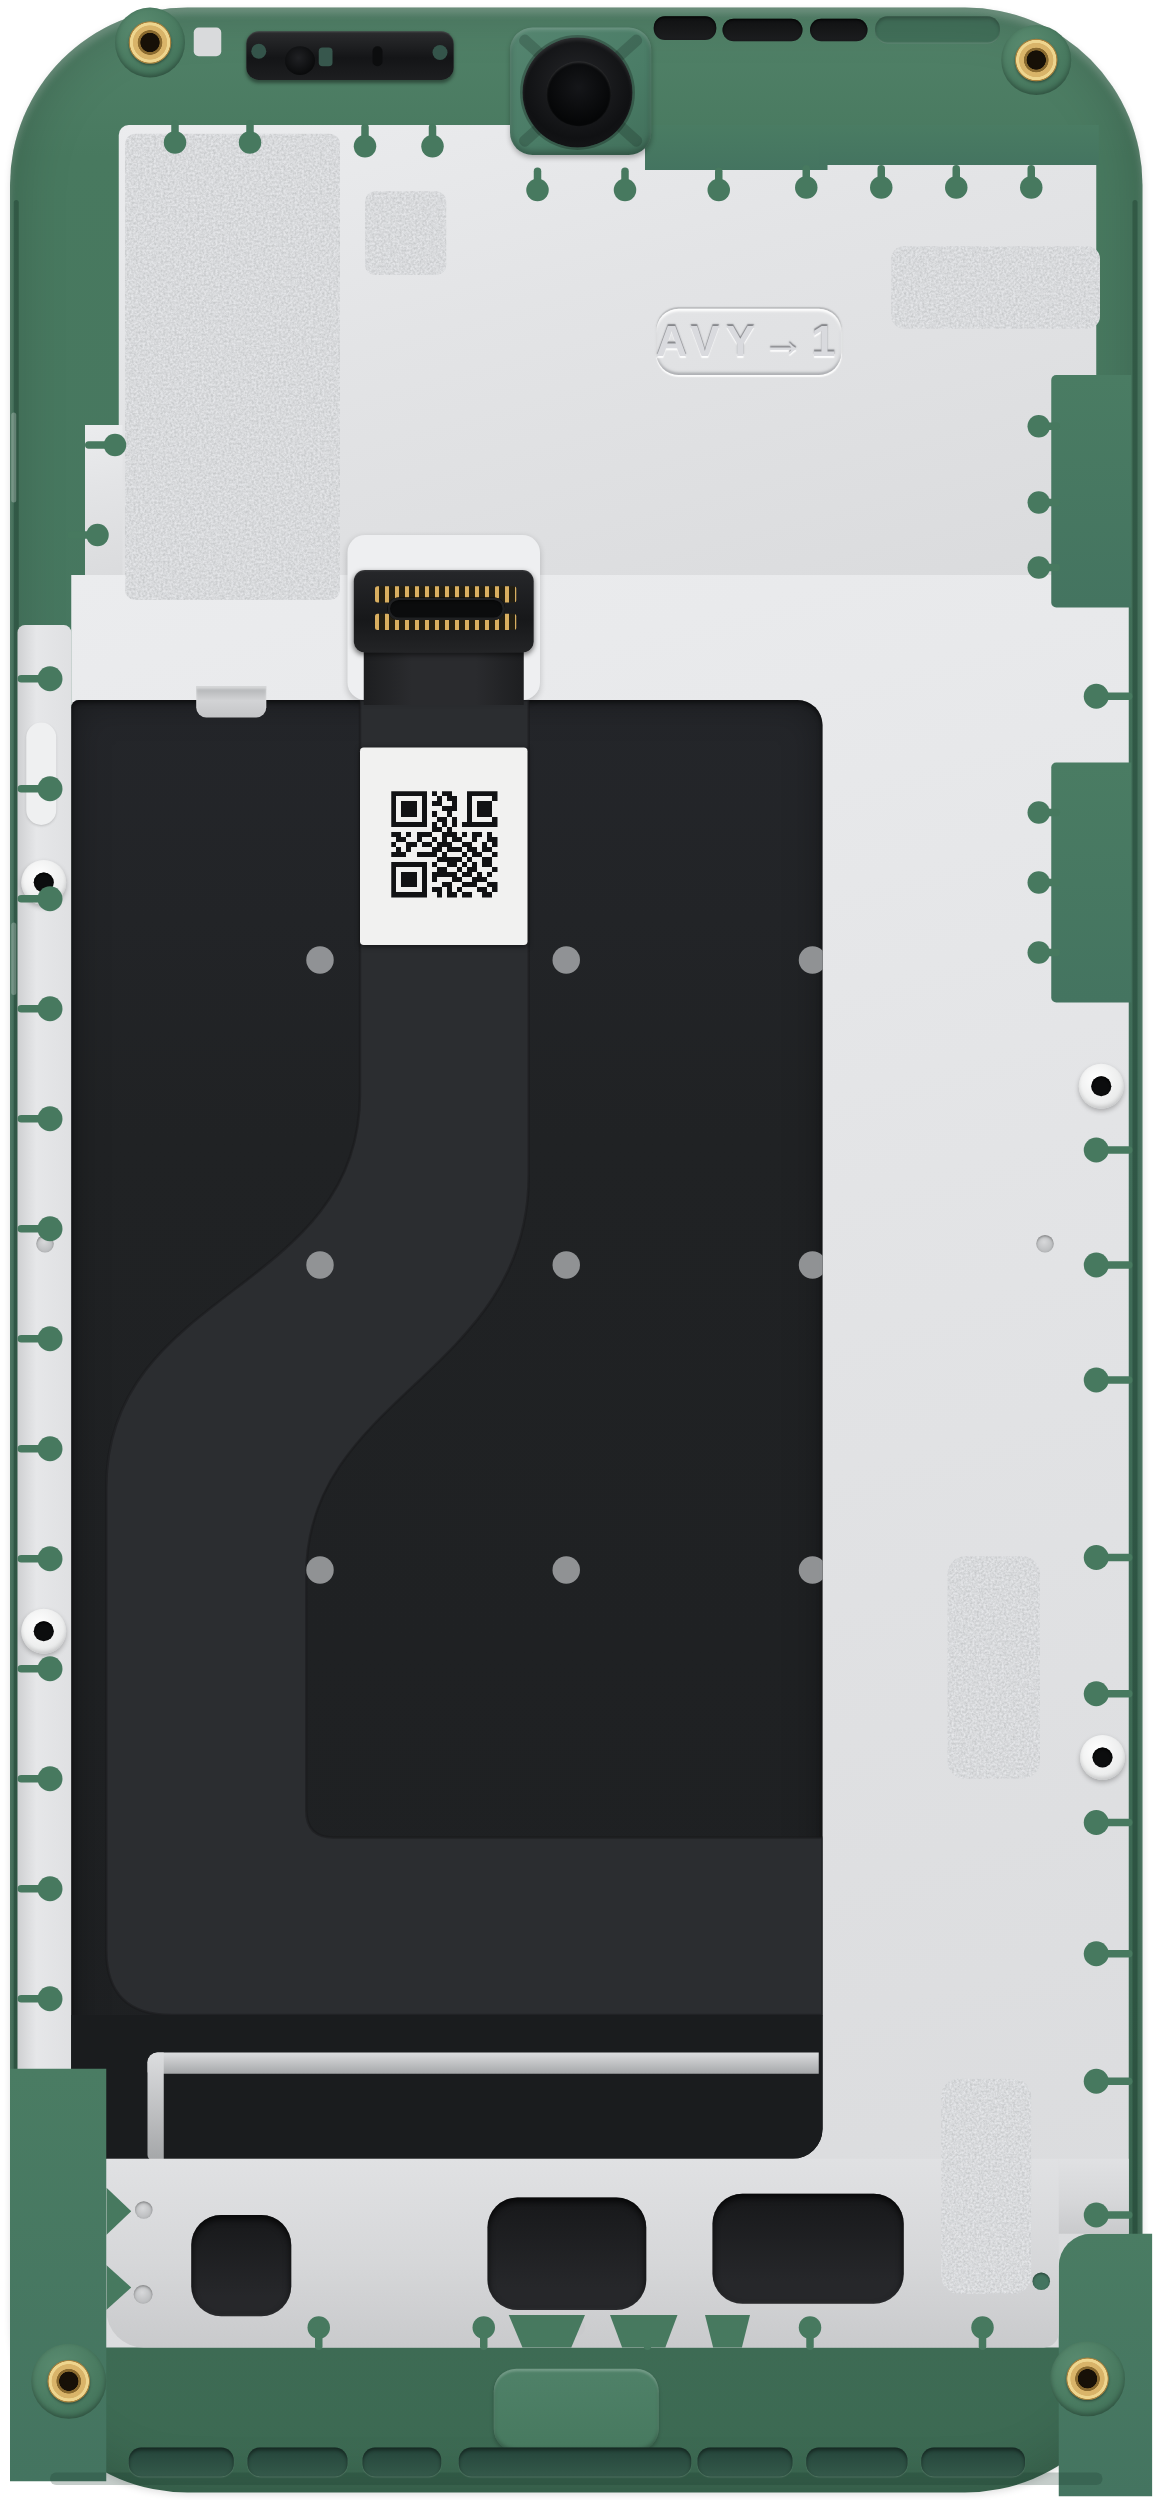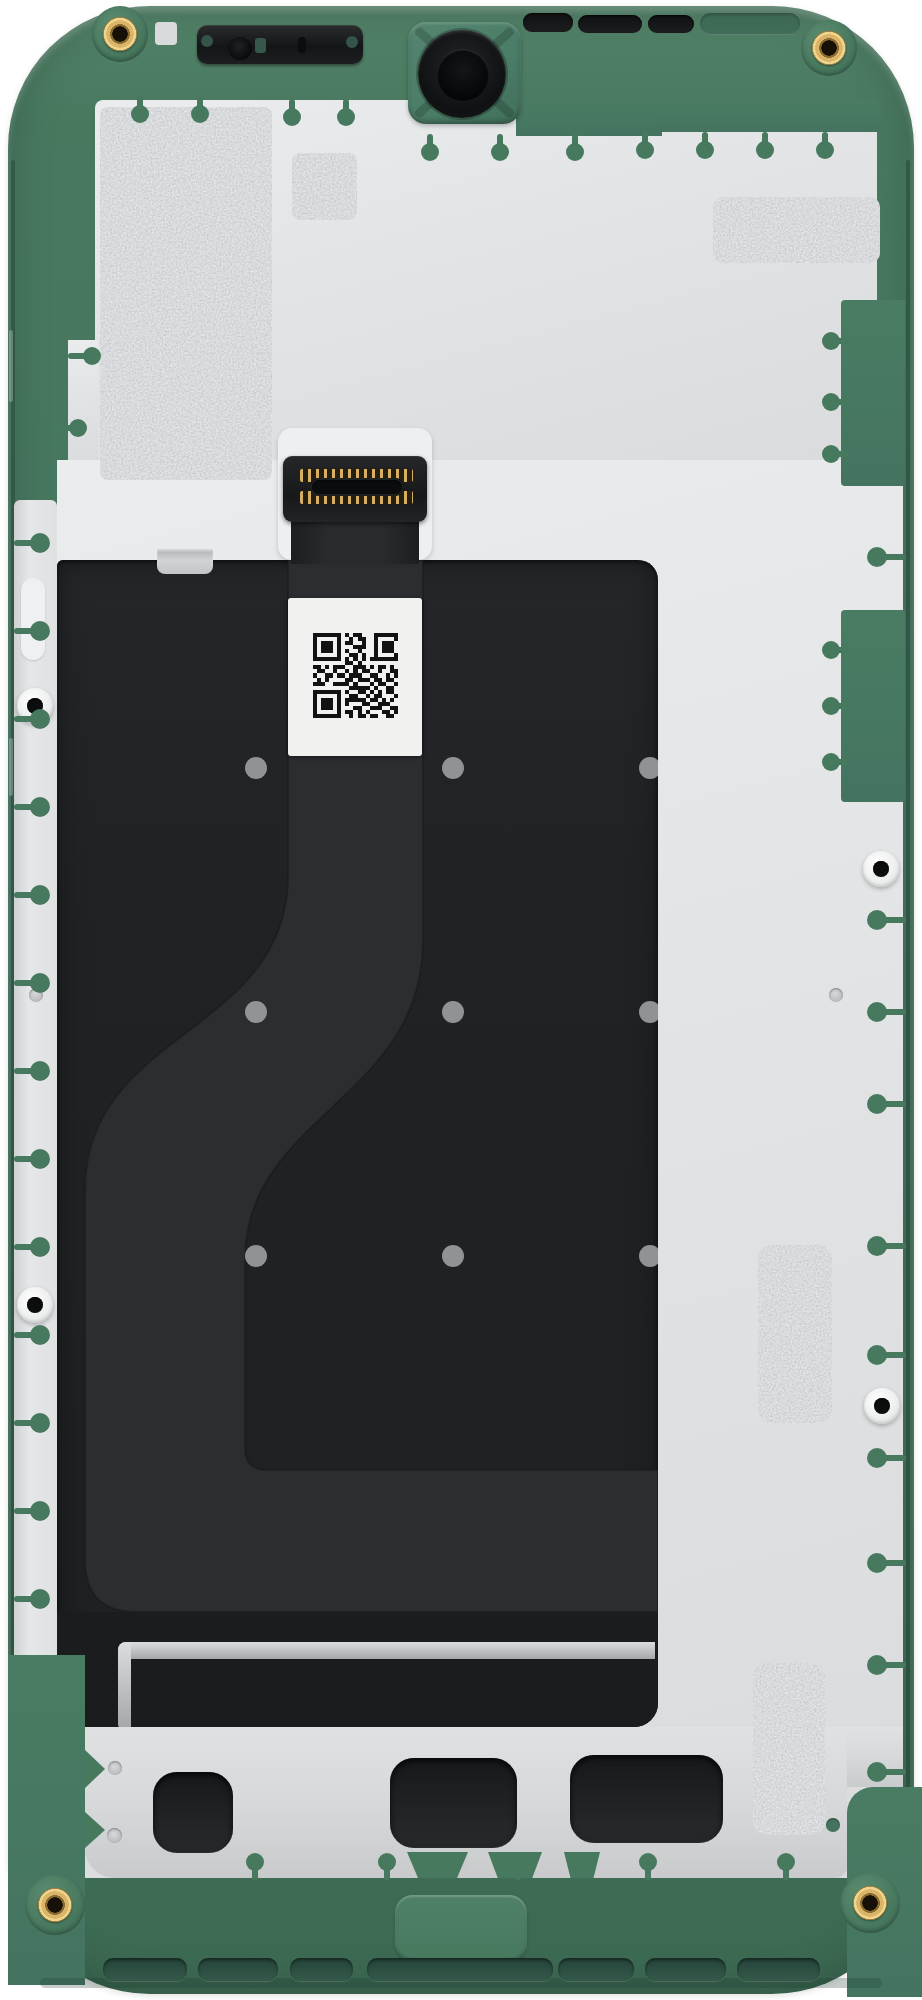--- a/index.html
+++ b/index.html
@@ -130,20 +130,23 @@
     <div class="abs xline" style="left:-8px;top:46px;width:129px;transform:rotate(-42deg);"></div>
   </div>
   <div class="abs cam-outer" style="left:418px;top:30px;width:88px;height:88px;"></div>
   <div class="abs cam-inner" style="left:437px;top:49px;width:52px;height:52px;"></div>
 
   <div class="abs topslot" style="left:523px;top:13px;width:50px;height:19px;"></div>
   <div class="abs topslot" style="left:578px;top:15px;width:64px;height:18px;"></div>
   <div class="abs topslot" style="left:648px;top:15px;width:46px;height:18px;"></div>
   <div class="abs groove" style="left:700px;top:13px;width:100px;height:22px;"></div>
 
+  <div class="abs embossbox" style="left:525px;top:247px;width:148px;height:53px;">
+    <span class="embosstext">AVY→1</span>
+  </div>
 
   <div class="abs bracket" style="left:85px;top:1727px;width:762px;height:151px;border-radius:0 0 12px 30px;"></div>
   <div class="abs bracket" style="left:847px;top:1727px;width:56px;height:60px;"></div>
   <div class="abs bcut" style="left:153px;top:1772px;width:80px;height:81px;"></div>
   <div class="abs bcut" style="left:390px;top:1758px;width:127px;height:90px;"></div>
   <div class="abs bcut" style="left:570px;top:1755px;width:153px;height:88px;"></div>
   <div class="abs zz" style="left:85px;top:1750px;width:20px;height:38px;clip-path:polygon(0 0,100% 50%,0 100%);"></div>
   <div class="abs zz" style="left:85px;top:1812px;width:20px;height:36px;clip-path:polygon(0 0,100% 50%,0 100%);"></div>
   <div class="abs shole" style="left:108px;top:1761px;width:14px;height:14px;"></div>
   <div class="abs shole" style="left:107px;top:1828px;width:15px;height:15px;"></div>

